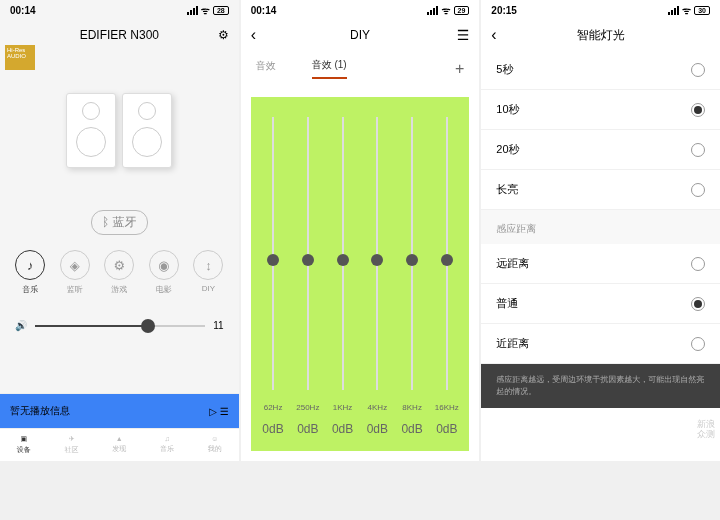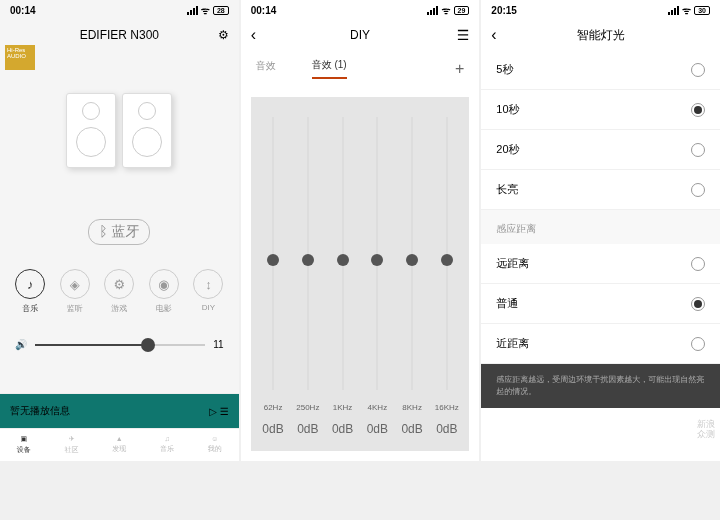--- a/index.html
+++ b/index.html
@@ -14,40 +14,40 @@
 .bat{border:1px solid #000;border-radius:2px;padding:0 3px;font-size:7px}
 .hdr{height:30px;display:flex;align-items:center;justify-content:center;position:relative;font-size:12px}
 .hdr .back{position:absolute;left:10px;font-size:16px}
 .hdr .gear{position:absolute;right:10px}
 .hdr .menu{position:absolute;right:10px;font-size:14px}
 .hires{position:absolute;left:5px;top:45px;width:30px;height:25px;background:#d4a82e;font-size:6px;color:#fff;padding:2px;line-height:1}
 .speaker-area{height:160px;display:flex;align-items:center;justify-content:center}
 .spk{width:50px;height:75px;background:#fff;border:1px solid #ddd;border-radius:3px;margin:0 3px;box-shadow:2px 2px 6px rgba(0,0,0,0.15);position:relative}
 .spk::before{content:"";position:absolute;top:8px;left:50%;transform:translateX(-50%);width:16px;height:16px;border:1px solid #ccc;border-radius:50%}
 .spk::after{content:"";position:absolute;bottom:10px;left:50%;transform:translateX(-50%);width:28px;height:28px;border:1px solid #ccc;border-radius:50%}
-.bt-pill{margin:9px auto;border:1px solid #bbb;border-radius:12px;padding:3px 10px;font-size:14px;color:#888;width:fit-content}
+.bt-pill{margin:0 auto;border:1px solid #bbb;border-radius:12px;padding:3px 10px;font-size:12px;color:#888;width:fit-content}
 .modes{display:flex;justify-content:space-around;padding:15px 8px}
 .mode{display:flex;flex-direction:column;align-items:center;gap:4px;color:#999}
 .mode.active{color:#333}
 .mode-ic{width:30px;height:30px;border:1px solid #ccc;border-radius:50%;display:flex;align-items:center;justify-content:center;font-size:13px}
 .mode.active .mode-ic{border-color:#333}
 .mode-lbl{font-size:8px}
 .vol{display:flex;align-items:center;padding:10px 15px;gap:8px}
 .vol-track{flex:1;height:2px;background:#ccc;position:relative}
 .vol-fill{position:absolute;height:2px;background:#444;width:65%}
 .vol-thumb{position:absolute;width:14px;height:14px;background:#444;border-radius:50%;top:-6px;left:62%}
-.now{margin-top:auto;background:#0f766e;padding:10px;display:flex;align-items:center;justify-content:space-between;border-top:1px solid #eee}
+.now{margin-top:auto;background:#3b82f6;padding:10px;display:flex;align-items:center;justify-content:space-between;border-top:1px solid #eee}
 .tabbar{display:flex;justify-content:space-around;padding:6px 0;background:#fff;border-top:1px solid #eee}
 .tab{display:flex;flex-direction:column;align-items:center;gap:2px;color:#bbb;font-size:7px}
 .tab.active{color:#333}
 .diy-tabs{display:flex;align-items:center;padding:8px 15px;gap:36px;position:relative}
 .diy-tab{color:#999;font-size:10px;padding-bottom:5px}
 .diy-tab.active{color:#333;border-bottom:2px solid #c2410c}
 .diy-plus{position:absolute;right:15px;font-size:16px;color:#666}
-.eq{flex:1;background:#e5e5e5;margin:10px;padding:15px 5px;display:flex;flex-direction:column}
+.eq{flex:1;background:#bef264;margin:10px;padding:15px 5px;display:flex;flex-direction:column}
 .eq-sliders{flex:1;display:flex;justify-content:space-around;align-items:stretch}
 .eq-col{display:flex;flex-direction:column;align-items:center;width:30px}
 .eq-track{flex:1;width:2px;background:#ddd;position:relative;margin:5px 0}
 .eq-thumb{position:absolute;width:12px;height:12px;background:#555;border-radius:50%;left:-5px;top:50%}
 .eq-freq{font-size:8px;color:#666;margin-top:8px}
 .eq-db{font-size:12px;color:#666;margin-top:10px}
 .sect-title{padding:12px 15px 8px;color:#999;font-size:10px;background:#f8f8f8}
 .opt{display:flex;justify-content:space-between;align-items:center;padding:12px 15px;border-bottom:1px solid #f0f0f0;font-size:11px}
 .radio{width:14px;height:14px;border:1px solid #999;border-radius:50%;display:flex;align-items:center;justify-content:center}
 .radio.sel::after{content:"";width:8px;height:8px;background:#333;border-radius:50%}

